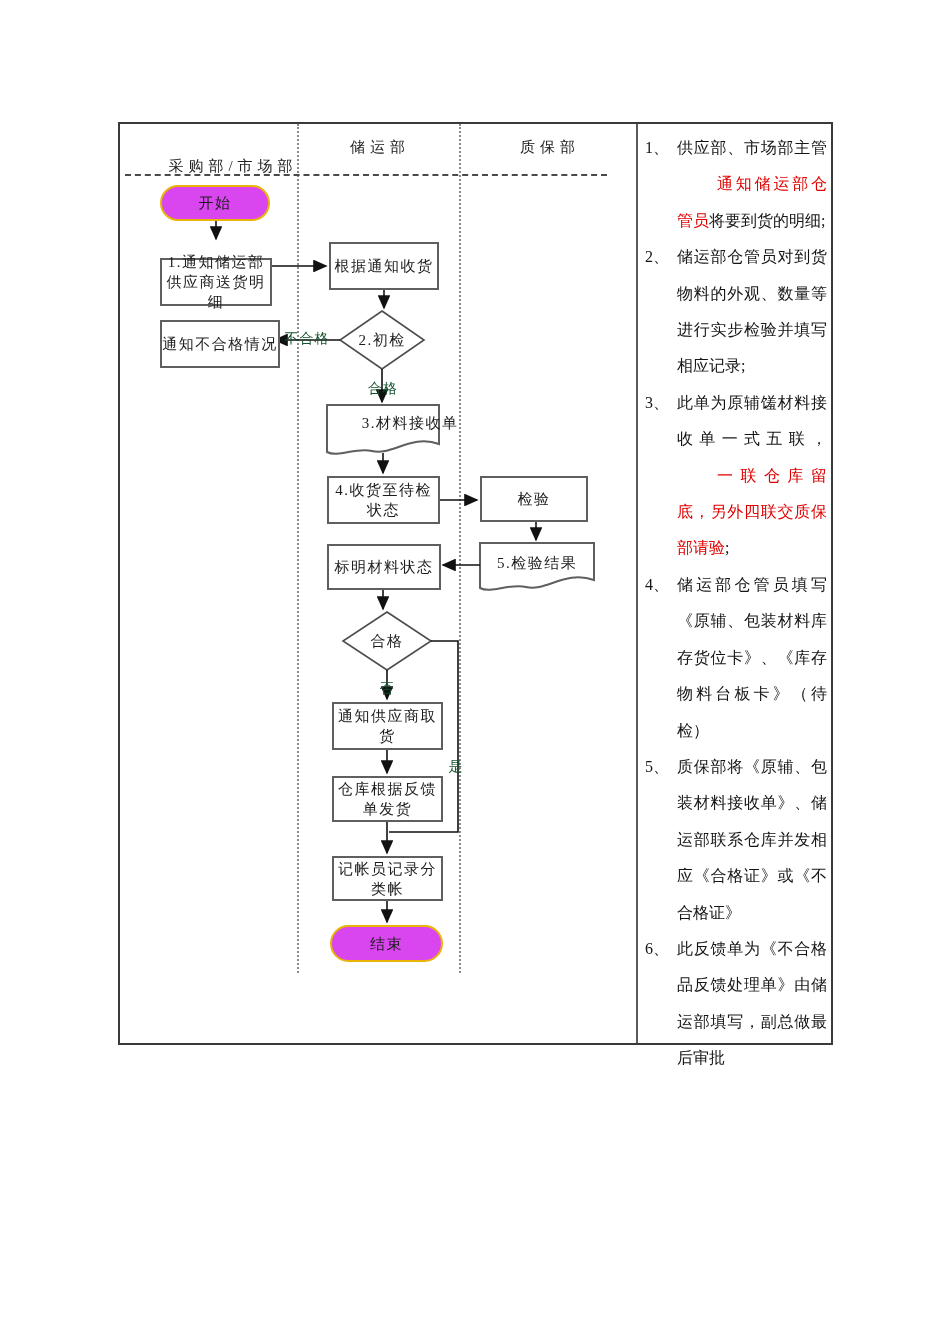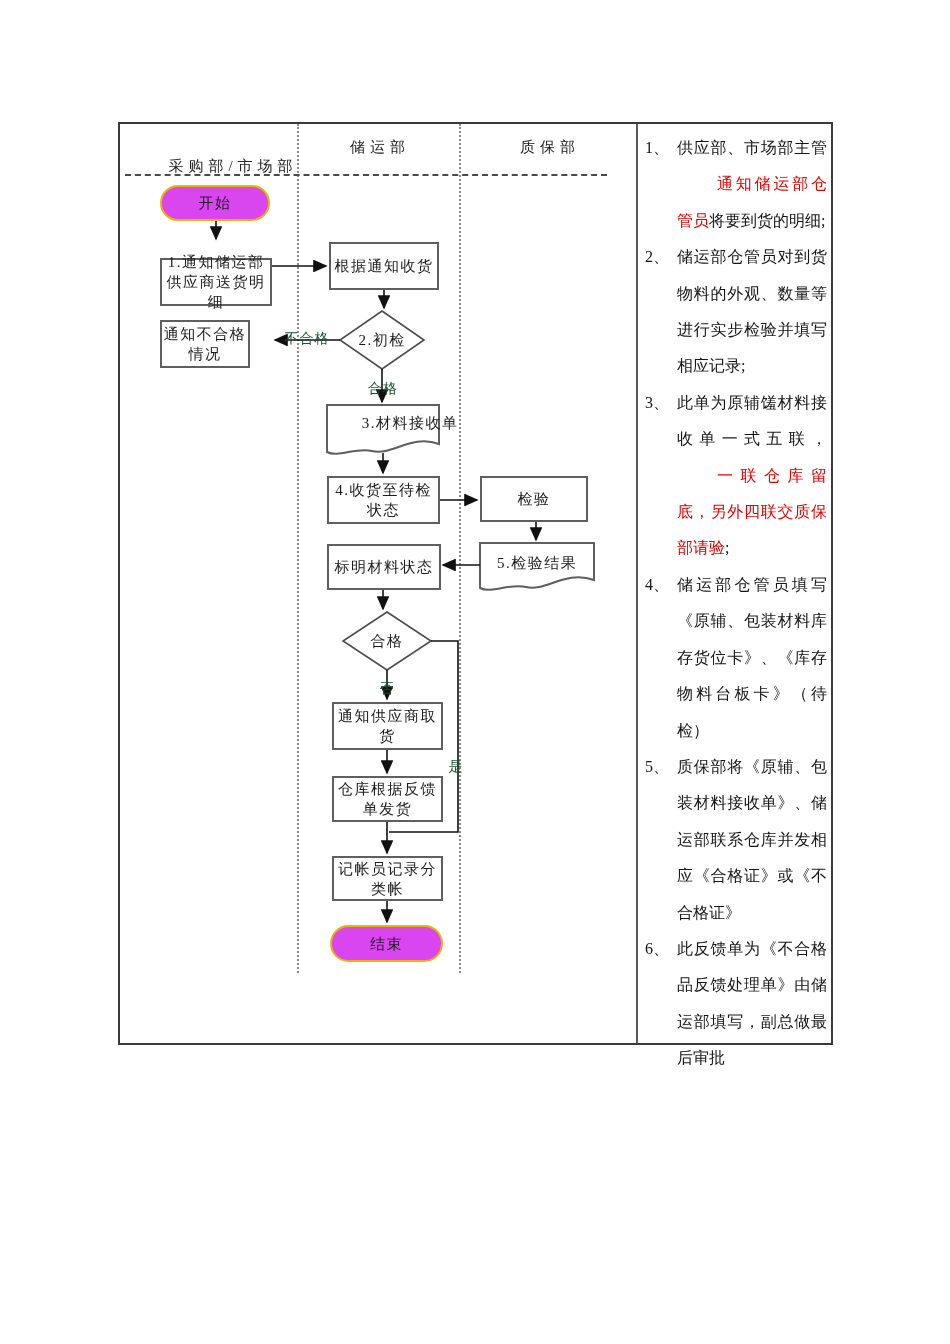--- a/index.html
+++ b/index.html
@@ -78,21 +78,21 @@
 
     <div class="node oval" style="left:40px;top:61px;width:110px;height:36px;">
       <span>开始</span>
     </div>
     <div class="node box" style="left:40px;top:118px;width:112px;height:48px;margin-top:16px;">
       <span>1.通知储运部供应商送货明细</span>
     </div>
     <div class="node box" style="left:209px;top:118px;width:110px;height:48px;">
       <span>根据通知收货</span>
     </div>
-    <div class="node box" style="left:40px;top:196px;width:90px;height:48px;">
+    <div class="node box" style="left:40px;top:196px;width:120px;height:48px;">
       <span>通知不合格情况</span>
     </div>
     <div class="node ghost" style="left:224px;top:202px;width:76px;height:28px;">
       <span>2.初检</span>
     </div>
     <div class="node ghost" style="left:207px;top:288px;width:112px;height:22px;margin-left:27px;">
       <span>3.材料接收单</span>
     </div>
     <div class="node box" style="left:207px;top:352px;width:113px;height:48px;">
       <span>4.收货至待检状态</span>

